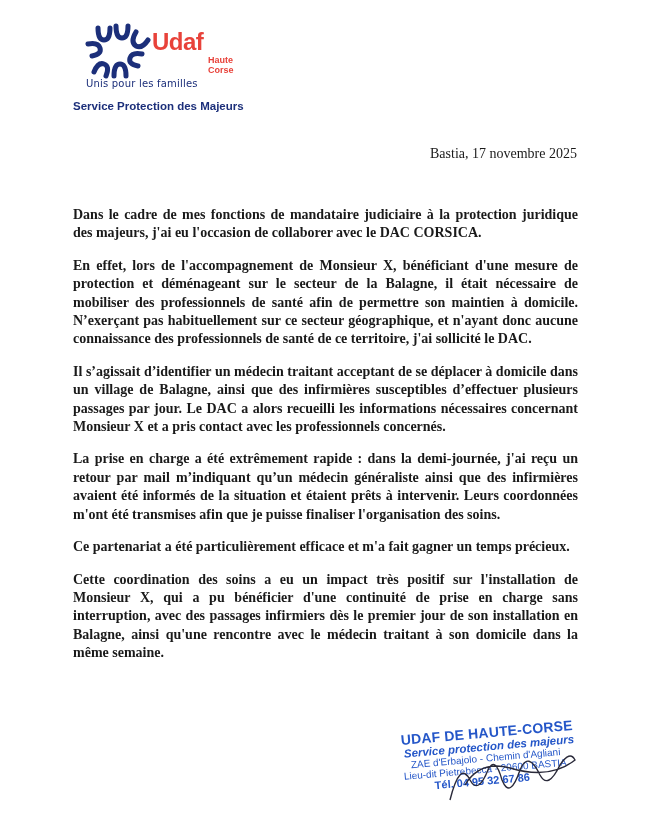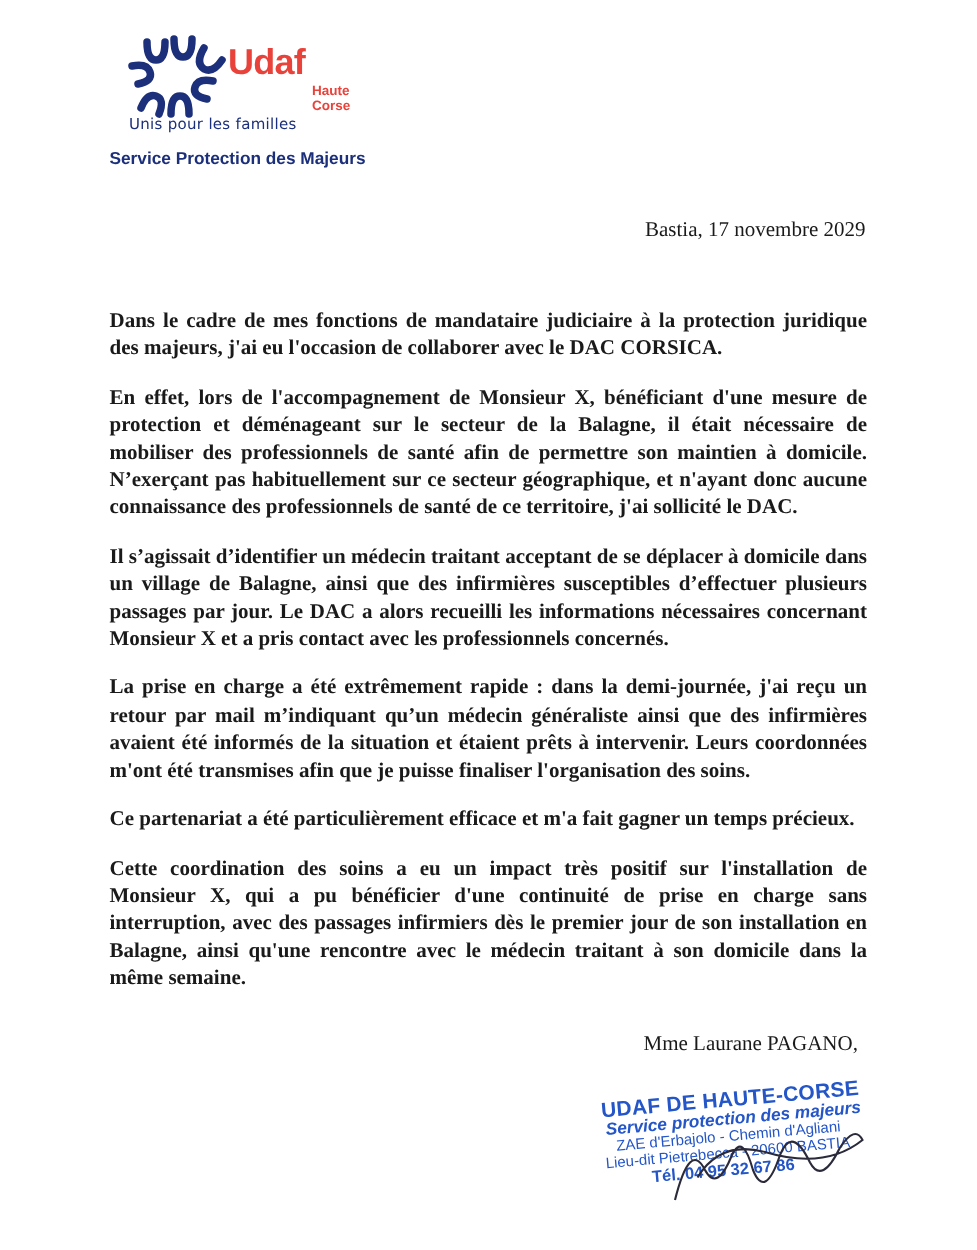--- a/index.html
+++ b/index.html
@@ -44,33 +44,32 @@
       <path d="M30 54 Q30 42 36 42 Q42 42 42 54"></path>
     </g>
   </svg>
   <span class="logo-udaf">Udaf</span>
   <span class="logo-sub">Haute Corse</span>
   <span class="logo-tagline">Unis pour les familles</span>
 </div>
 
 <div class="service">Service Protection des Majeurs</div>
 
-<div class="date">Bastia, 17 novembre 2029</div>
+<div class="date">Bastia, 17 novembre 2025</div>
 
 <div class="body">
   <p>Dans le cadre de mes fonctions de mandataire judiciaire à la protection juridique des majeurs, j'ai eu l'occasion de collaborer avec le DAC CORSICA.</p>
   <p>En effet, lors de l'accompagnement de Monsieur X, bénéficiant d'une mesure de protection et déménageant sur le secteur de la Balagne, il était nécessaire de mobiliser des professionnels de santé afin de permettre son maintien à domicile. N’exerçant pas habituellement sur ce secteur géographique, et n'ayant donc aucune connaissance des professionnels de santé de ce territoire, j'ai sollicité le DAC.</p>
   <p>Il s’agissait d’identifier un médecin traitant acceptant de se déplacer à domicile dans un village de Balagne, ainsi que des infirmières susceptibles d’effectuer plusieurs passages par jour. Le DAC a alors recueilli les informations nécessaires concernant Monsieur X et a pris contact avec les professionnels concernés.</p>
   <p>La prise en charge a été extrêmement rapide : dans la demi-journée, j'ai reçu un retour par mail m’indiquant qu’un médecin généraliste ainsi que des infirmières avaient été informés de la situation et étaient prêts à intervenir. Leurs coordonnées m'ont été transmises afin que je puisse finaliser l'organisation des soins.</p>
   <p>Ce partenariat a été particulièrement efficace et m'a fait gagner un temps précieux.</p>
   <p>Cette coordination des soins a eu un impact très positif sur l'installation de Monsieur X, qui a pu bénéficier d'une continuité de prise en charge sans interruption, avec des passages infirmiers dès le premier jour de son installation en Balagne, ainsi qu'une rencontre avec le médecin traitant à son domicile dans la même semaine.</p>
 </div>
 
 <div class="sig">
-  <div>Mme Laurane PAGANO,</div>
 </div>
 
 <div class="stamp">
   <div class="s1">UDAF DE HAUTE-CORSE</div>
   <div class="s2">Service protection des majeurs</div>
   <div class="s3">ZAE d'Erbajolo - Chemin d'Agliani</div>
   <div class="s4">Lieu-dit Pietrebecca - 20600 BASTIA</div>
   <div class="s5">Tél. 04 95 32 67 86</div>
 </div>
 

